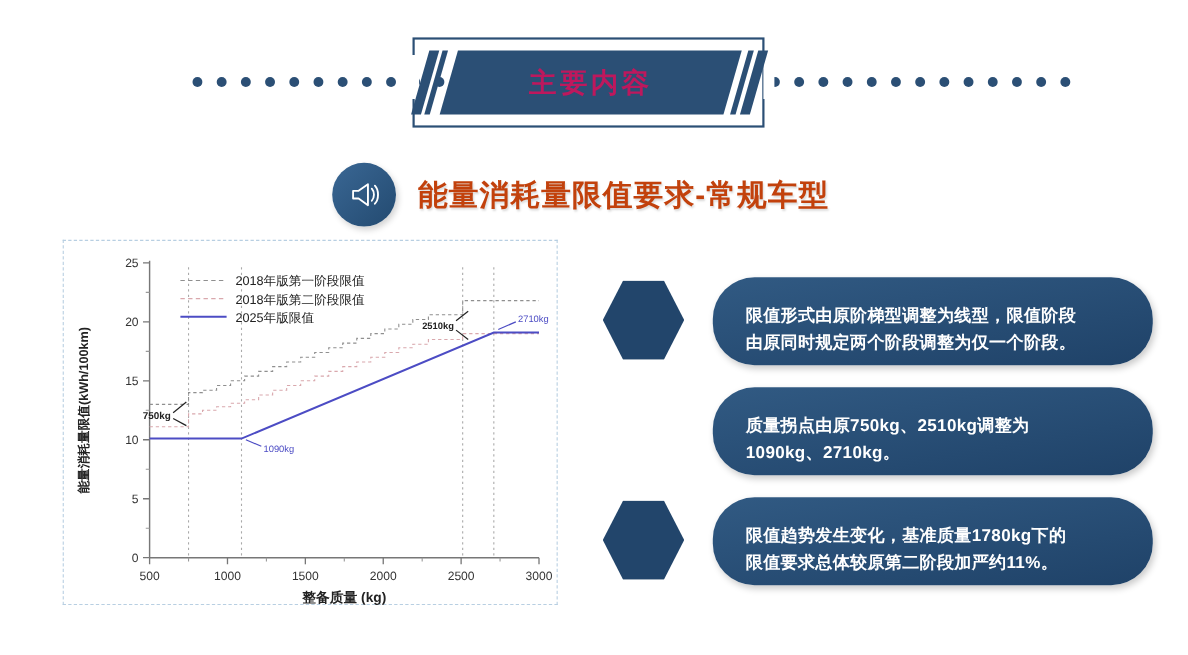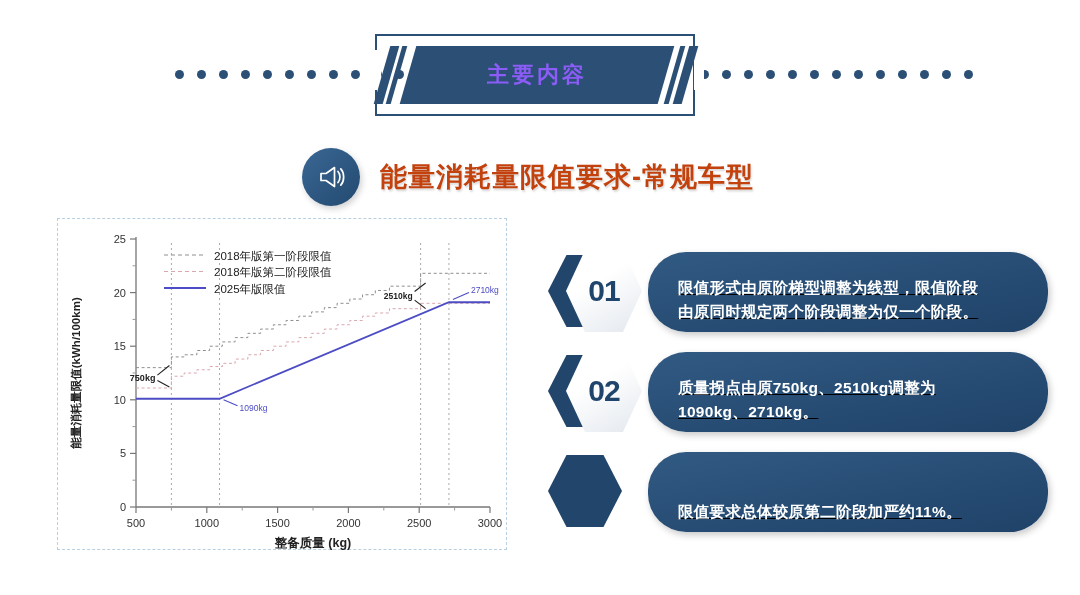--- a/index.html
+++ b/index.html
@@ -43,21 +43,21 @@
     transform:skewX(-16deg);
   }
   .bar-l1{left:382px;width:9px;}
   .bar-l2{left:394px;width:5px;}
   .bar-r1{left:672px;width:5px;}
   .bar-r2{left:681px;width:9px;}
 
   .banner-title{
     position:absolute;left:408px;top:18px;width:258px;height:58px;
     display:flex;align-items:center;justify-content:center;
-    color:#8b5cf6;font-size:22px;font-weight:bold;letter-spacing:3px;
+    color:#be185d;font-size:25px;font-weight:bold;letter-spacing:3px;
   }
 
   
   .sec{
     position:absolute;left:302px;top:148px;display:flex;align-items:center;gap:20px;
   }
   .sec-icon{
     width:58px;height:58px;border-radius:50%;
     background:linear-gradient(135deg,#3a6794,#234a70);
     display:flex;align-items:center;justify-content:center;
@@ -101,21 +101,20 @@
 
   .pill{
     position:absolute;left:100px;top:2px;width:400px;min-height:74px;
     background:linear-gradient(180deg,#2d5party 0%,#24496f 100%);
     background:linear-gradient(170deg,#315a83 0%,#1f4268 100%);
     border-radius:38px;
     box-shadow:2px 3px 7px rgba(0,0,0,.22);
     display:flex;align-items:center;
     padding:24px 26px 8px 30px;
     box-sizing:border-box;
-    text-decoration:underline;
   }
   .pill-text{
     color:#ffffff;font-size:15.5px;font-weight:bold;line-height:1.55;
     letter-spacing:.3px;
   }
 </style>
 </head>
 <body>
 
 <div class="banner">
@@ -237,40 +236,31 @@
       <text x="156" y="57" font-size="11.5" fill="#222" text-anchor="start" font-family="&quot;Liberation Sans&quot;,&quot;DejaVu Sans&quot;,sans-serif" font-weight="normal">2018年版第二阶段限值</text>
       <line x1="106" y1="69" x2="148" y2="69" stroke="#4c4cc4" stroke-width="1.9" stroke-dasharray=""></line>
       <text x="156" y="73.5" font-size="11.5" fill="#222" text-anchor="start" font-family="&quot;Liberation Sans&quot;,&quot;DejaVu Sans&quot;,sans-serif" font-weight="normal">2025年版限值</text>
     </svg>
 </div>
 
 <div class="cards" id="cards">
     <div class="card">
       <div class="hexwrap">
         <div class="hexback"></div>
-        <div class="hexfront">
-          <span class="hexnum">01</span>
-        </div>
       </div>
       <div class="pill">
         <div class="pill-text"><span>限值形式由原阶梯型调整为线型，限值阶段</span><br><span>由原同时规定两个阶段调整为仅一个阶段。</span></div>
+      </div>
+    </div>
+    <div class="card">
+      <div class="pill">
+        <div class="pill-text"><span>质量拐点由原750kg、2510kg调整为</span><br><span>1090kg、2710kg。</span></div>
       </div>
     </div>
     <div class="card">
       <div class="hexwrap">
         <div class="hexback"></div>
-        <div class="hexfront">
-          <span class="hexnum">02</span>
-        </div>
       </div>
       <div class="pill">
-        <div class="pill-text"><span>质量拐点由原750kg、2510kg调整为</span><br><span>1090kg、2710kg。</span></div>
-      </div>
-    </div>
-    <div class="card">
-      <div class="hexwrap">
-        <div class="hexback"></div>
-      </div>
-      <div class="pill">
-        <div class="pill-text"><br><span>限值要求总体较原第二阶段加严约11%。</span></div>
+        <div class="pill-text"><span>限值趋势发生变化，基准质量1780kg下的</span><br><span>限值要求总体较原第二阶段加严约11%。</span></div>
       </div>
     </div>
   </div>
 
 </body></html>

